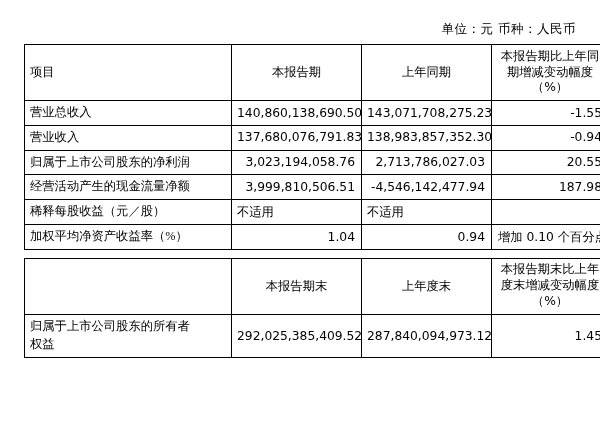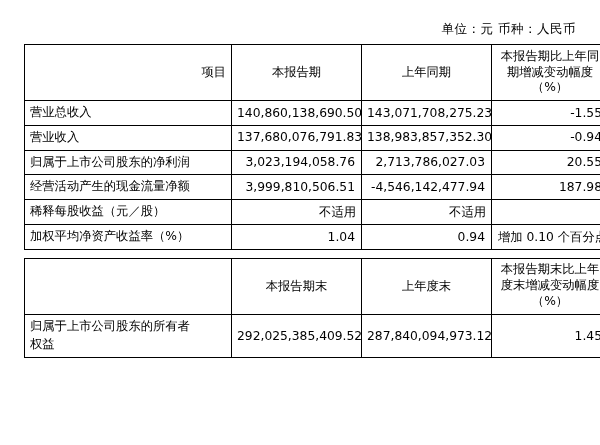--- a/index.html
+++ b/index.html
@@ -42,42 +42,43 @@
     vertical-align: middle;
     font-weight: normal;
     line-height: 1.35;
   }
   .hdr {
     text-align: center;
     font-size: 12.3px;
     height: 56px;
   }
   .hdr-left {
-    text-align: right;
+    text-align: left;
     vertical-align: middle;
   }
   .hdr-inner {
     display: flex;
     flex-direction: column;
     justify-content: center;
     align-items: center;
     height: 100%;
     line-height: 1.3;
   }
   .lbl {
     text-align: left;
     line-height: 1.45;
+    font-family: Liberation Serif, serif;
   }
   .num {
     text-align: right;
     padding-right: 6px;
     white-space: nowrap;
   }
   .num-c {
-    text-align: right;
+    text-align: left;
     margin-top: 44px;
   }
   .row-tall td { height: 23px; }
   .row-double td { height: 38px; }
   .spacer td {
     border: none;
     height: 8px;
     padding: 0;
   }
   .note {

